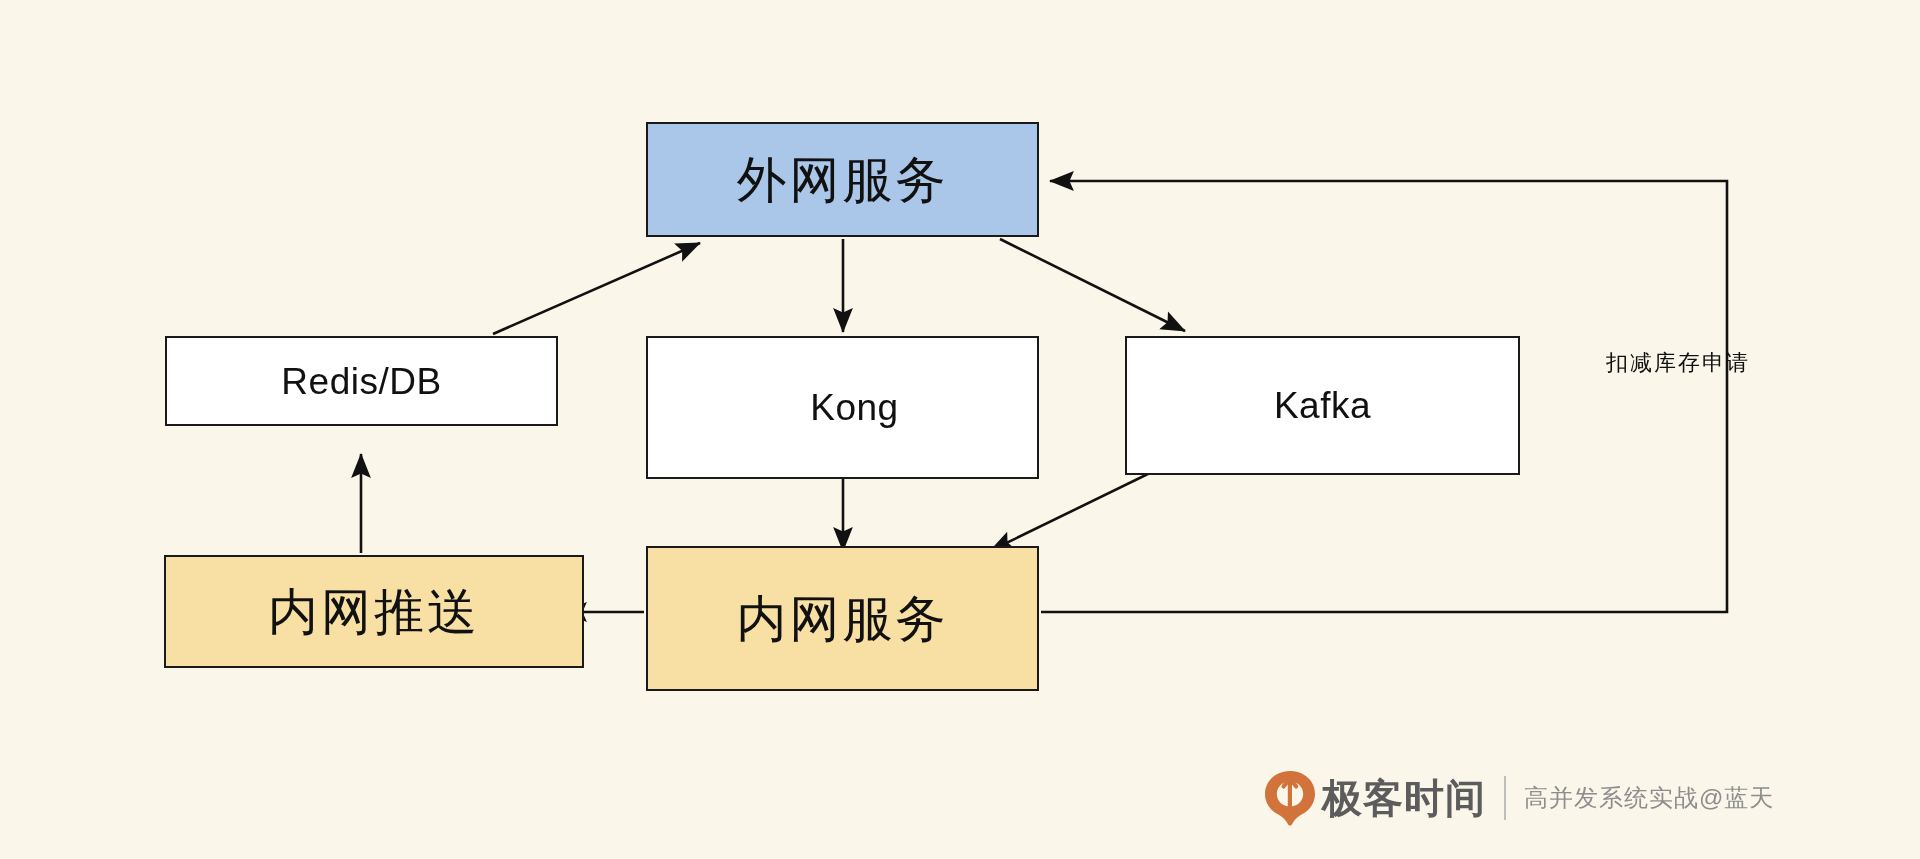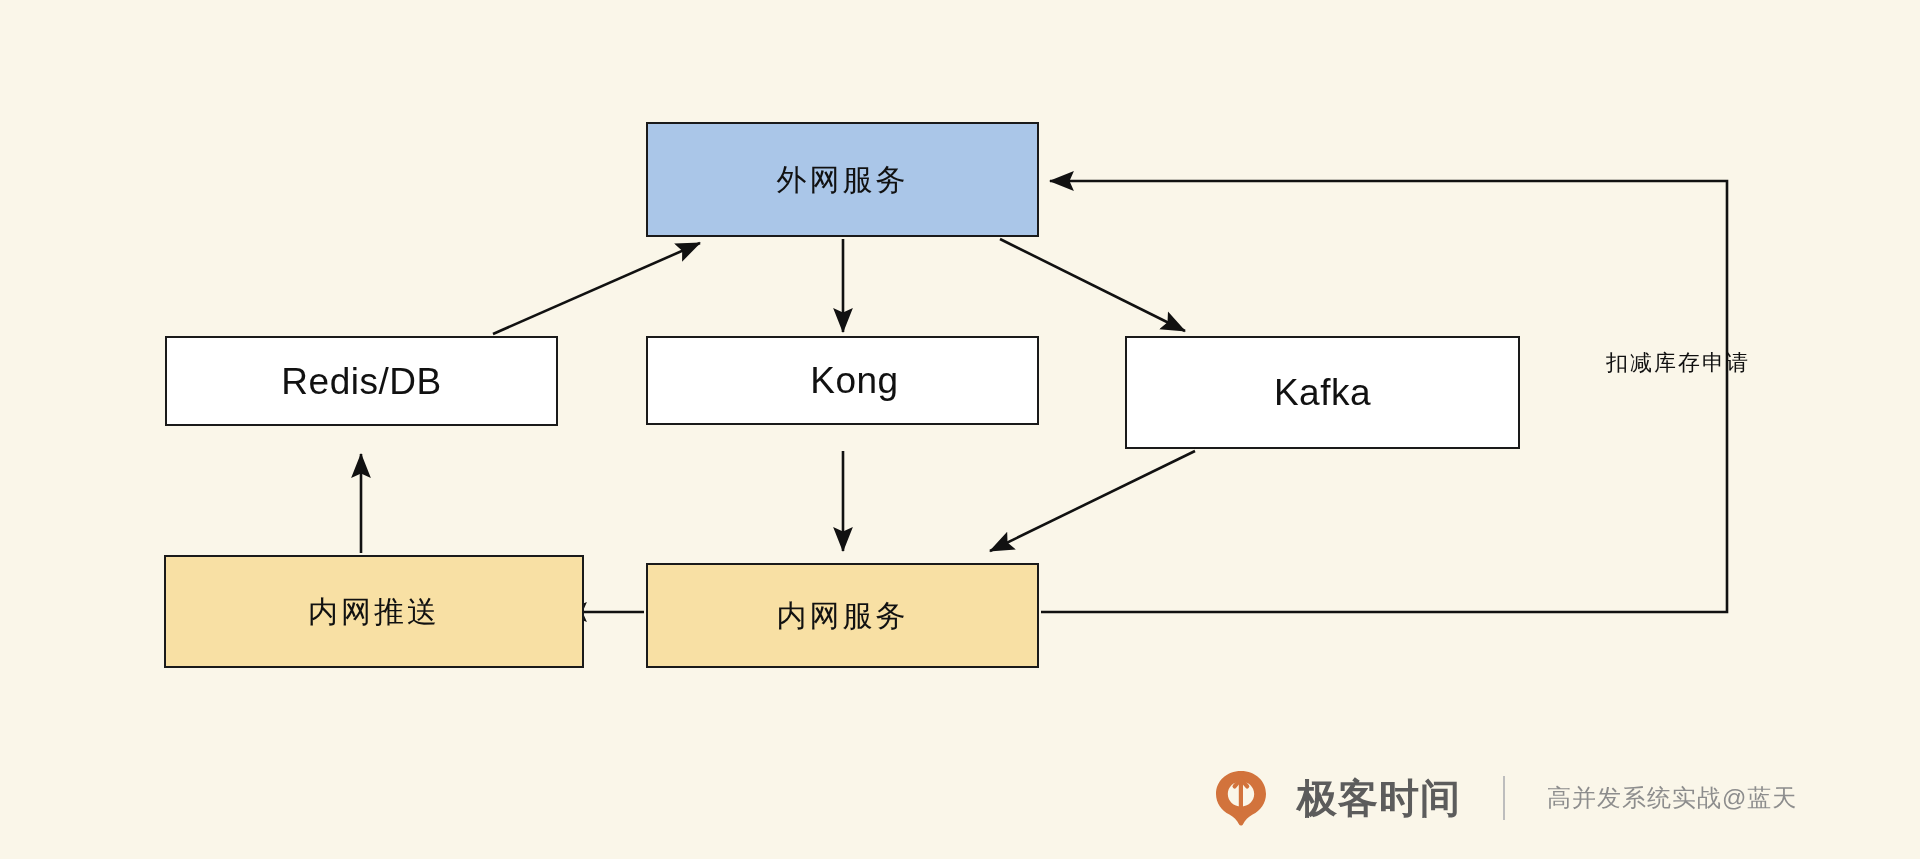--- a/index.html
+++ b/index.html
@@ -40,45 +40,45 @@
   }
   .node-label {
     display: block;
     text-align: center;
   }
   .node.latin .node-label {
     font-size: 37px;
     letter-spacing: 0.5px;
   }
   .node.cjk .node-label {
-    font-size: 30px;
+    font-size: 50px;
     letter-spacing: 3px;
   }
   .node.fill-blue  { background: #aac6e8; }
   .node.fill-white { background: #ffffff; }
   .node.fill-amber { background: #f8e0a4; }
 
   .edge-label {
     position: absolute;
     color: #111111;
     font-size: 22px;
     letter-spacing: 2px;
     white-space: nowrap;
     line-height: 1;
   }
 
   
   #watermark {
     position: absolute;
-    left: 1213px;
+    left: 1262px;
     top: 762px;
     height: 72px;
     display: flex;
     align-items: center;
-    gap: 28px;
+    gap: 4px;
   }
   #watermark .wm-logo {
     width: 56px;
     height: 58px;
     flex: 0 0 auto;
   }
   #watermark .wm-brand {
     font-size: 40px;
     color: #5c5c5c;
     letter-spacing: 1px;
@@ -132,33 +132,33 @@
   </svg>
 
   <div class="node cjk fill-blue" style="left:646px; top:122px; width:393px; height:115px;">
     <span class="node-label">外网服务</span>
   </div>
 
   <div class="node latin fill-white" style="left:165px; top:336px; width:393px; height:90px;">
     <span class="node-label">Redis/DB</span>
   </div>
 
-  <div class="node latin fill-white" style="left:646px; top:336px; width:393px; height:89px;padding-left:24px;">
+  <div class="node latin fill-white" style="left:646px; top:336px; width:393px; height:143px;padding-left:24px;">
     <span class="node-label">Kong</span>
   </div>
 
-  <div class="node latin fill-white" style="left:1125px; top:336px; width:395px; height:113px;">
+  <div class="node latin fill-white" style="left:1125px; top:336px; width:395px; height:139px;">
     <span class="node-label">Kafka</span>
   </div>
 
   <div class="node cjk fill-amber" style="left:164px; top:555px; width:420px; height:113px;">
     <span class="node-label">内网推送</span>
   </div>
 
-  <div class="node cjk fill-amber" style="left:646px; top:563px; width:393px; height:105px;">
+  <div class="node cjk fill-amber" style="left:646px; top:546px; width:393px; height:145px;">
     <span class="node-label">内网服务</span>
   </div>
 
   <div class="edge-label" style="left:1606px; top:352px;">扣减库存申请</div>
 
   <div id="watermark">
     <svg class="wm-logo" viewBox="0 0 56 58" xmlns="http://www.w3.org/2000/svg">
       <path d="M28 2 C13.5 2 3 12.2 3 25 C3 34.2 8.6 41.6 16.4 45.6
                C20.6 47.8 24.2 51.5 26.1 55.4 C26.8 56.8 29.2 56.8 29.9 55.4
                C31.8 51.5 35.4 47.8 39.6 45.6 C47.4 41.6 53 34.2 53 25

